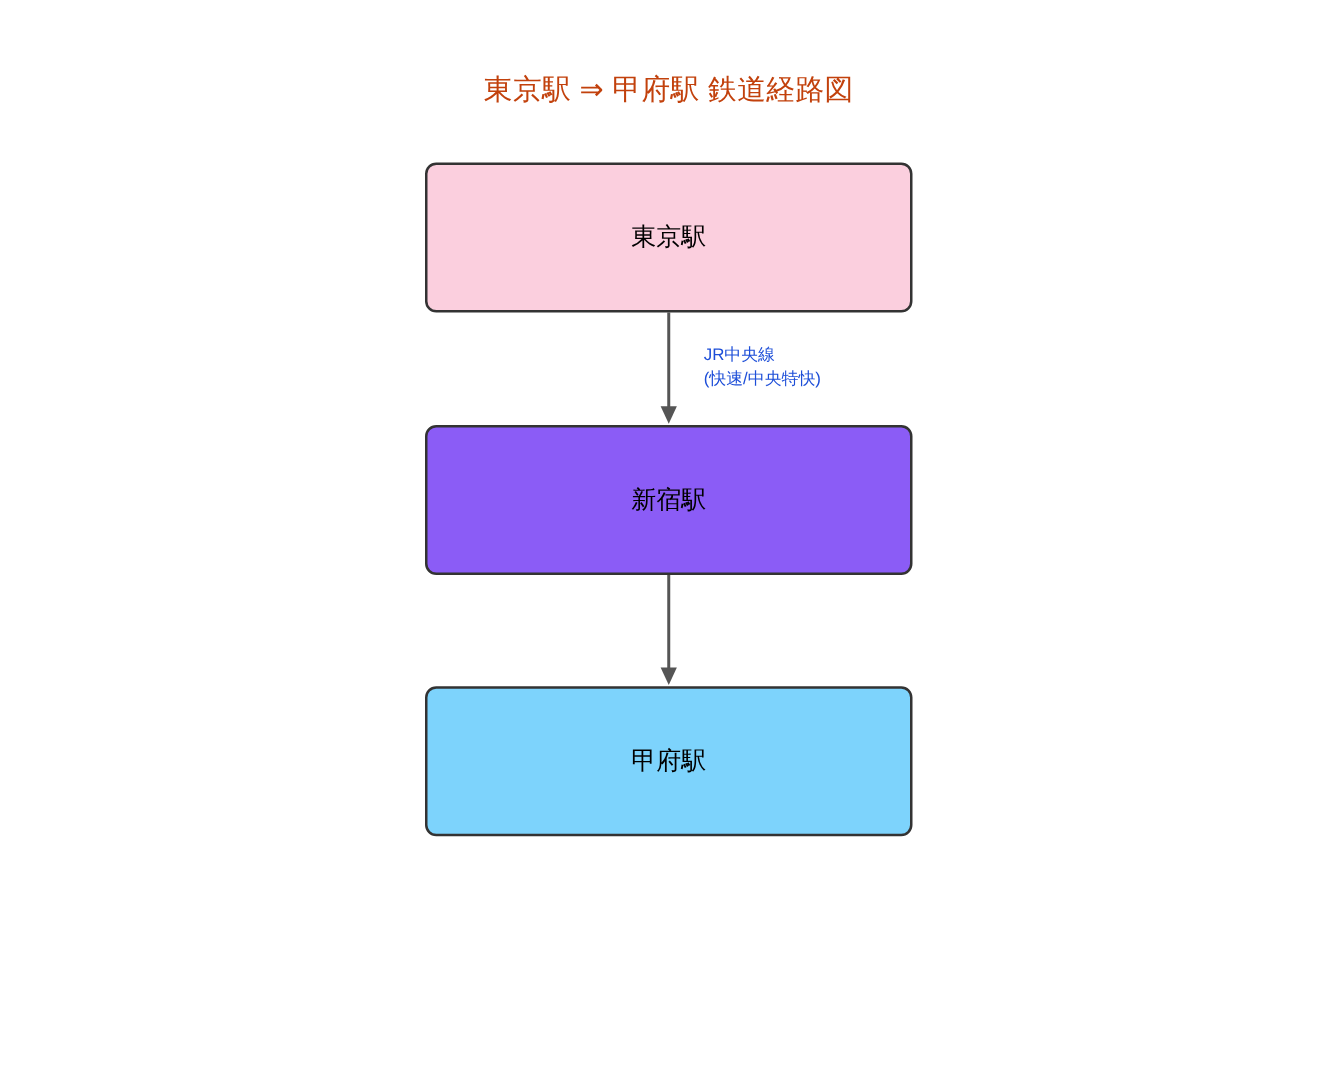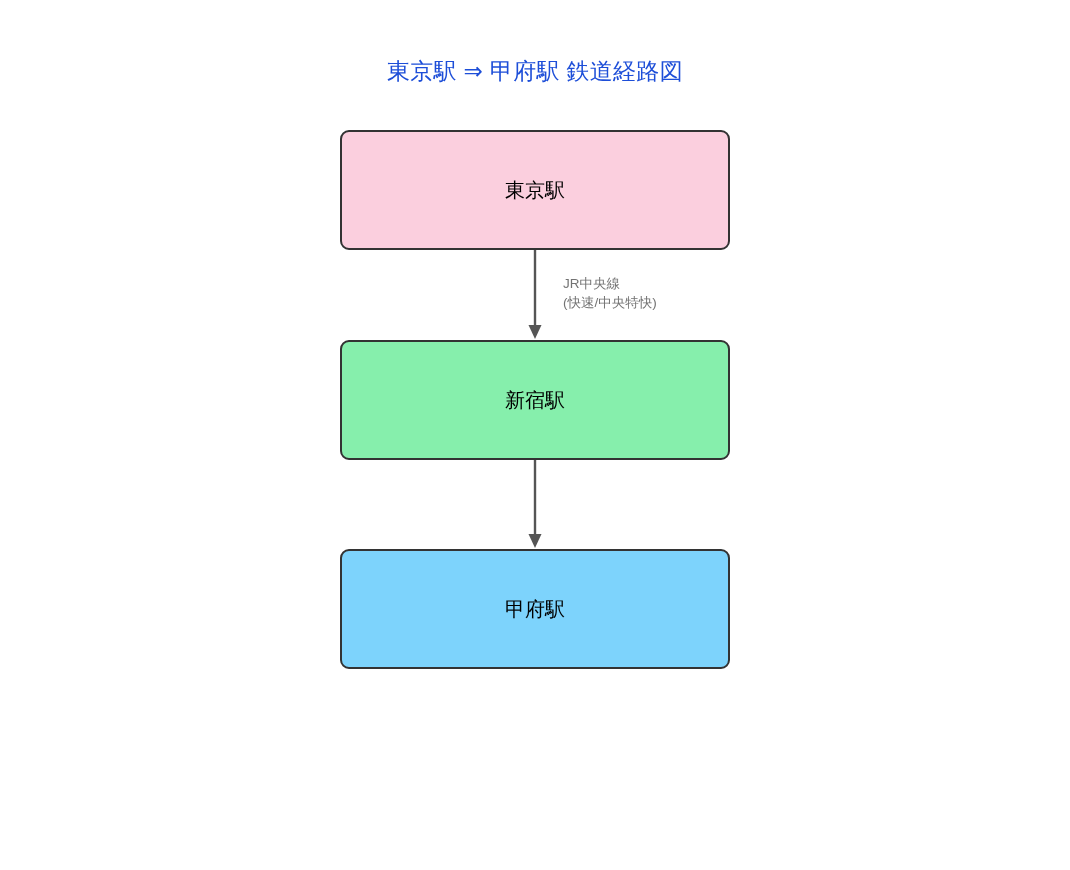--- a/index.html
+++ b/index.html
@@ -24,21 +24,21 @@
 
   
   .diagram-title {
     position: absolute;
     top: 56px;
     left: 0;
     width: 1070px;
     text-align: center;
     font-size: 23px;
     line-height: 30px;
-    color: #1d4ed8;
+    color: #c2410c;
     letter-spacing: 0.3px;
     white-space: nowrap;
   }
 
   
   .node {
     position: absolute;
     left: 340px;
     width: 390px;
     height: 120px;
@@ -76,21 +76,21 @@
     fill: none;
   }
   .edge-head {
     fill: #555555;
   }
 
   .edge-label {
     position: absolute;
     font-size: 13.5px;
     line-height: 19px;
-    color: #737373;
+    color: #1d4ed8;
     white-space: nowrap;
     text-align: left;
   }
   #edge-label-1 { left: 563px; top: 274px; }
   #edge-label-2 { left: 563px; top: 484px; }
 </style>
 </head>
 <body>
 
 <div id="diagram-canvas">
@@ -107,21 +107,21 @@
     <g>
       <line class="edge-line" x1="535" y1="460" x2="535" y2="537"></line>
       <polygon class="edge-head" points="535,548 528.5,534 541.5,534"></polygon>
     </g>
   </svg>
 
   <div class="node" id="node-tokyo" style="background:#fbcfde">
     <span class="node-label">東京駅</span>
   </div>
 
-  <div class="node" id="node-shinjuku" style="background:#86efac">
+  <div class="node" id="node-shinjuku" style="background:#8b5cf6">
     <span class="node-label">新宿駅</span>
   </div>
 
   <div class="node" id="node-kofu" style="background:#7dd3fc">
     <span class="node-label">甲府駅</span>
   </div>
 
   <div class="edge-label" id="edge-label-1">
     <div>JR中央線</div>
     <div>(快速/中央特快)</div>

